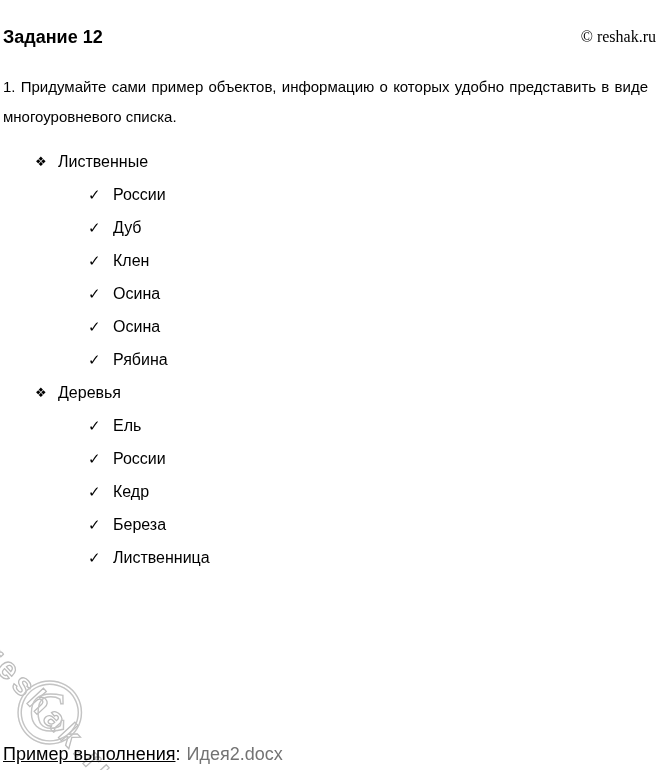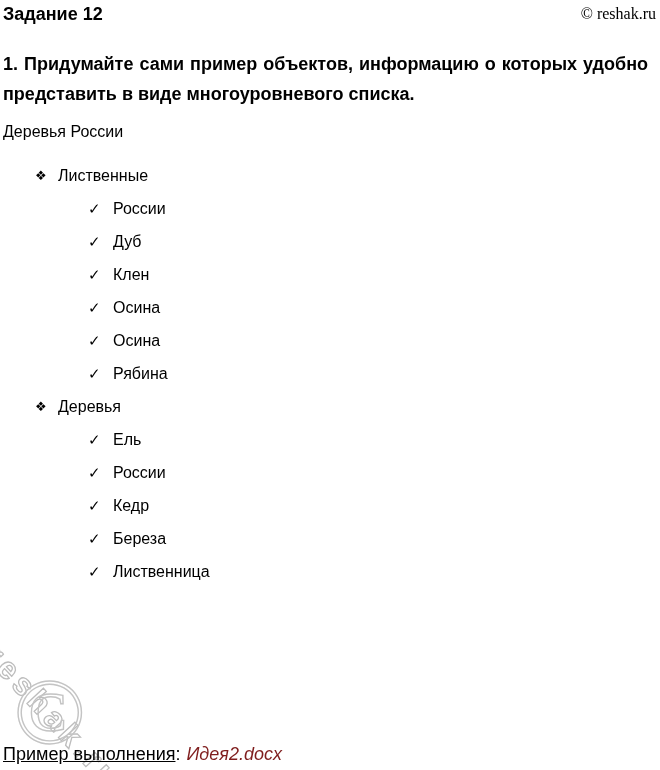--- a/index.html
+++ b/index.html
@@ -15,34 +15,35 @@
   .page {
     position: relative;
     z-index: 1;
     padding: 3px 4px 0 3px;
   }
   .header {
     display: flex;
     justify-content: space-between;
     align-items: center;
     margin-bottom: 24px;
+    margin-top: 23px;
   }
   .doc-title {
     font-size: 18px;
     font-weight: bold;
     line-height: 22px;
   }
   .copyright {
     font-family: "Liberation Serif", serif;
     font-size: 16px;
     line-height: 22px;
   }
   .task {
-    font-size: 18px;
-    font-weight: bold;
+    font-size: 15px;
+    font-weight: normal;
     line-height: 30px;
     text-align: justify;
     margin: 0 8px 13px 0;
   }
   .list-title {
     font-size: 16px;
     line-height: 18px;
     margin: 14px 0 18px 0;
   }
   .group-head {
@@ -77,22 +78,21 @@
     z-index: 2;
     white-space: nowrap;
   }
   .footer-label {
     text-decoration: underline;
   }
   .footer-sep {
     margin-right: 6px;
   }
   .footer-link {
-    font-style: italic;
-    color: #7f1d1d;
+    color: #737373;
     text-decoration: none;
     cursor: pointer;
   }
   .watermark {
     position: absolute;
     inset: 0;
     z-index: 0;
     pointer-events: none;
   }
   .wm-text {
@@ -128,21 +128,20 @@
 
 <div class="page">
 
   <div class="header">
     <div class="doc-title">Задание 12</div>
     <div class="copyright">© reshak.ru</div>
   </div>
 
   <p class="task">1. Придумайте сами пример объектов, информацию о которых удобно представить в виде многоуровневого списка.</p>
 
-  <div class="list-title">Деревья России</div>
 
   <div class="group">
     <div class="group-head">
       <span class="bullet">❖</span>
       <span>Лиственные</span>
     </div>
     <div class="item">
       <span class="check">✓</span>
       <span>России</span>
     </div>

